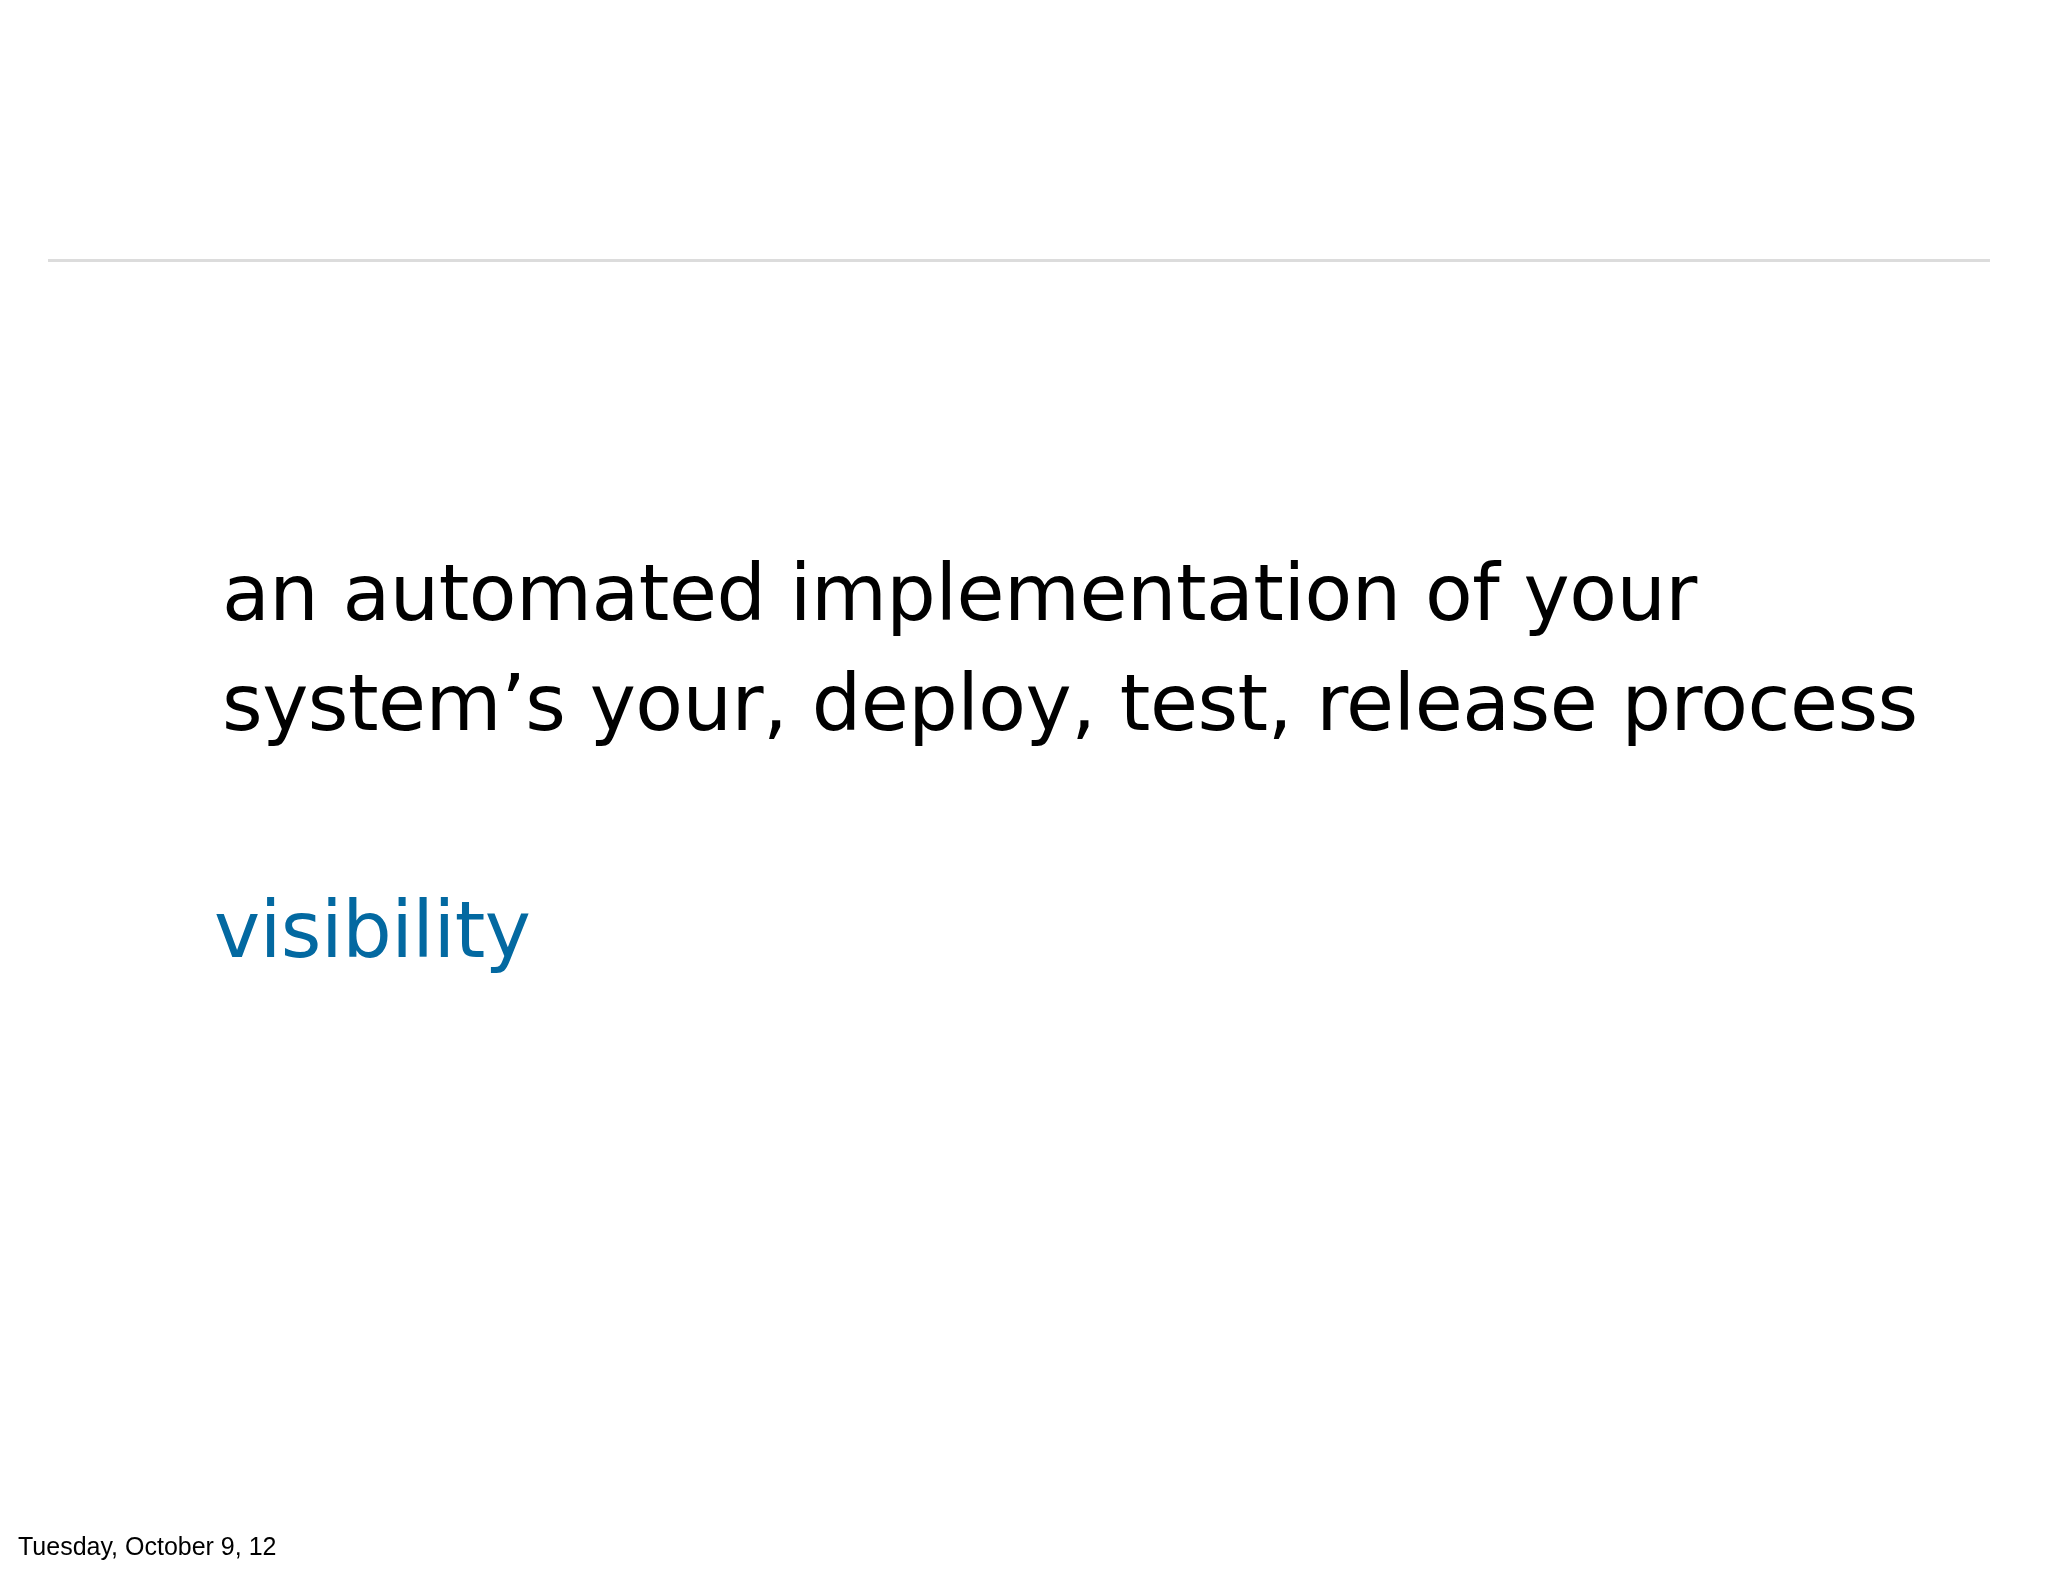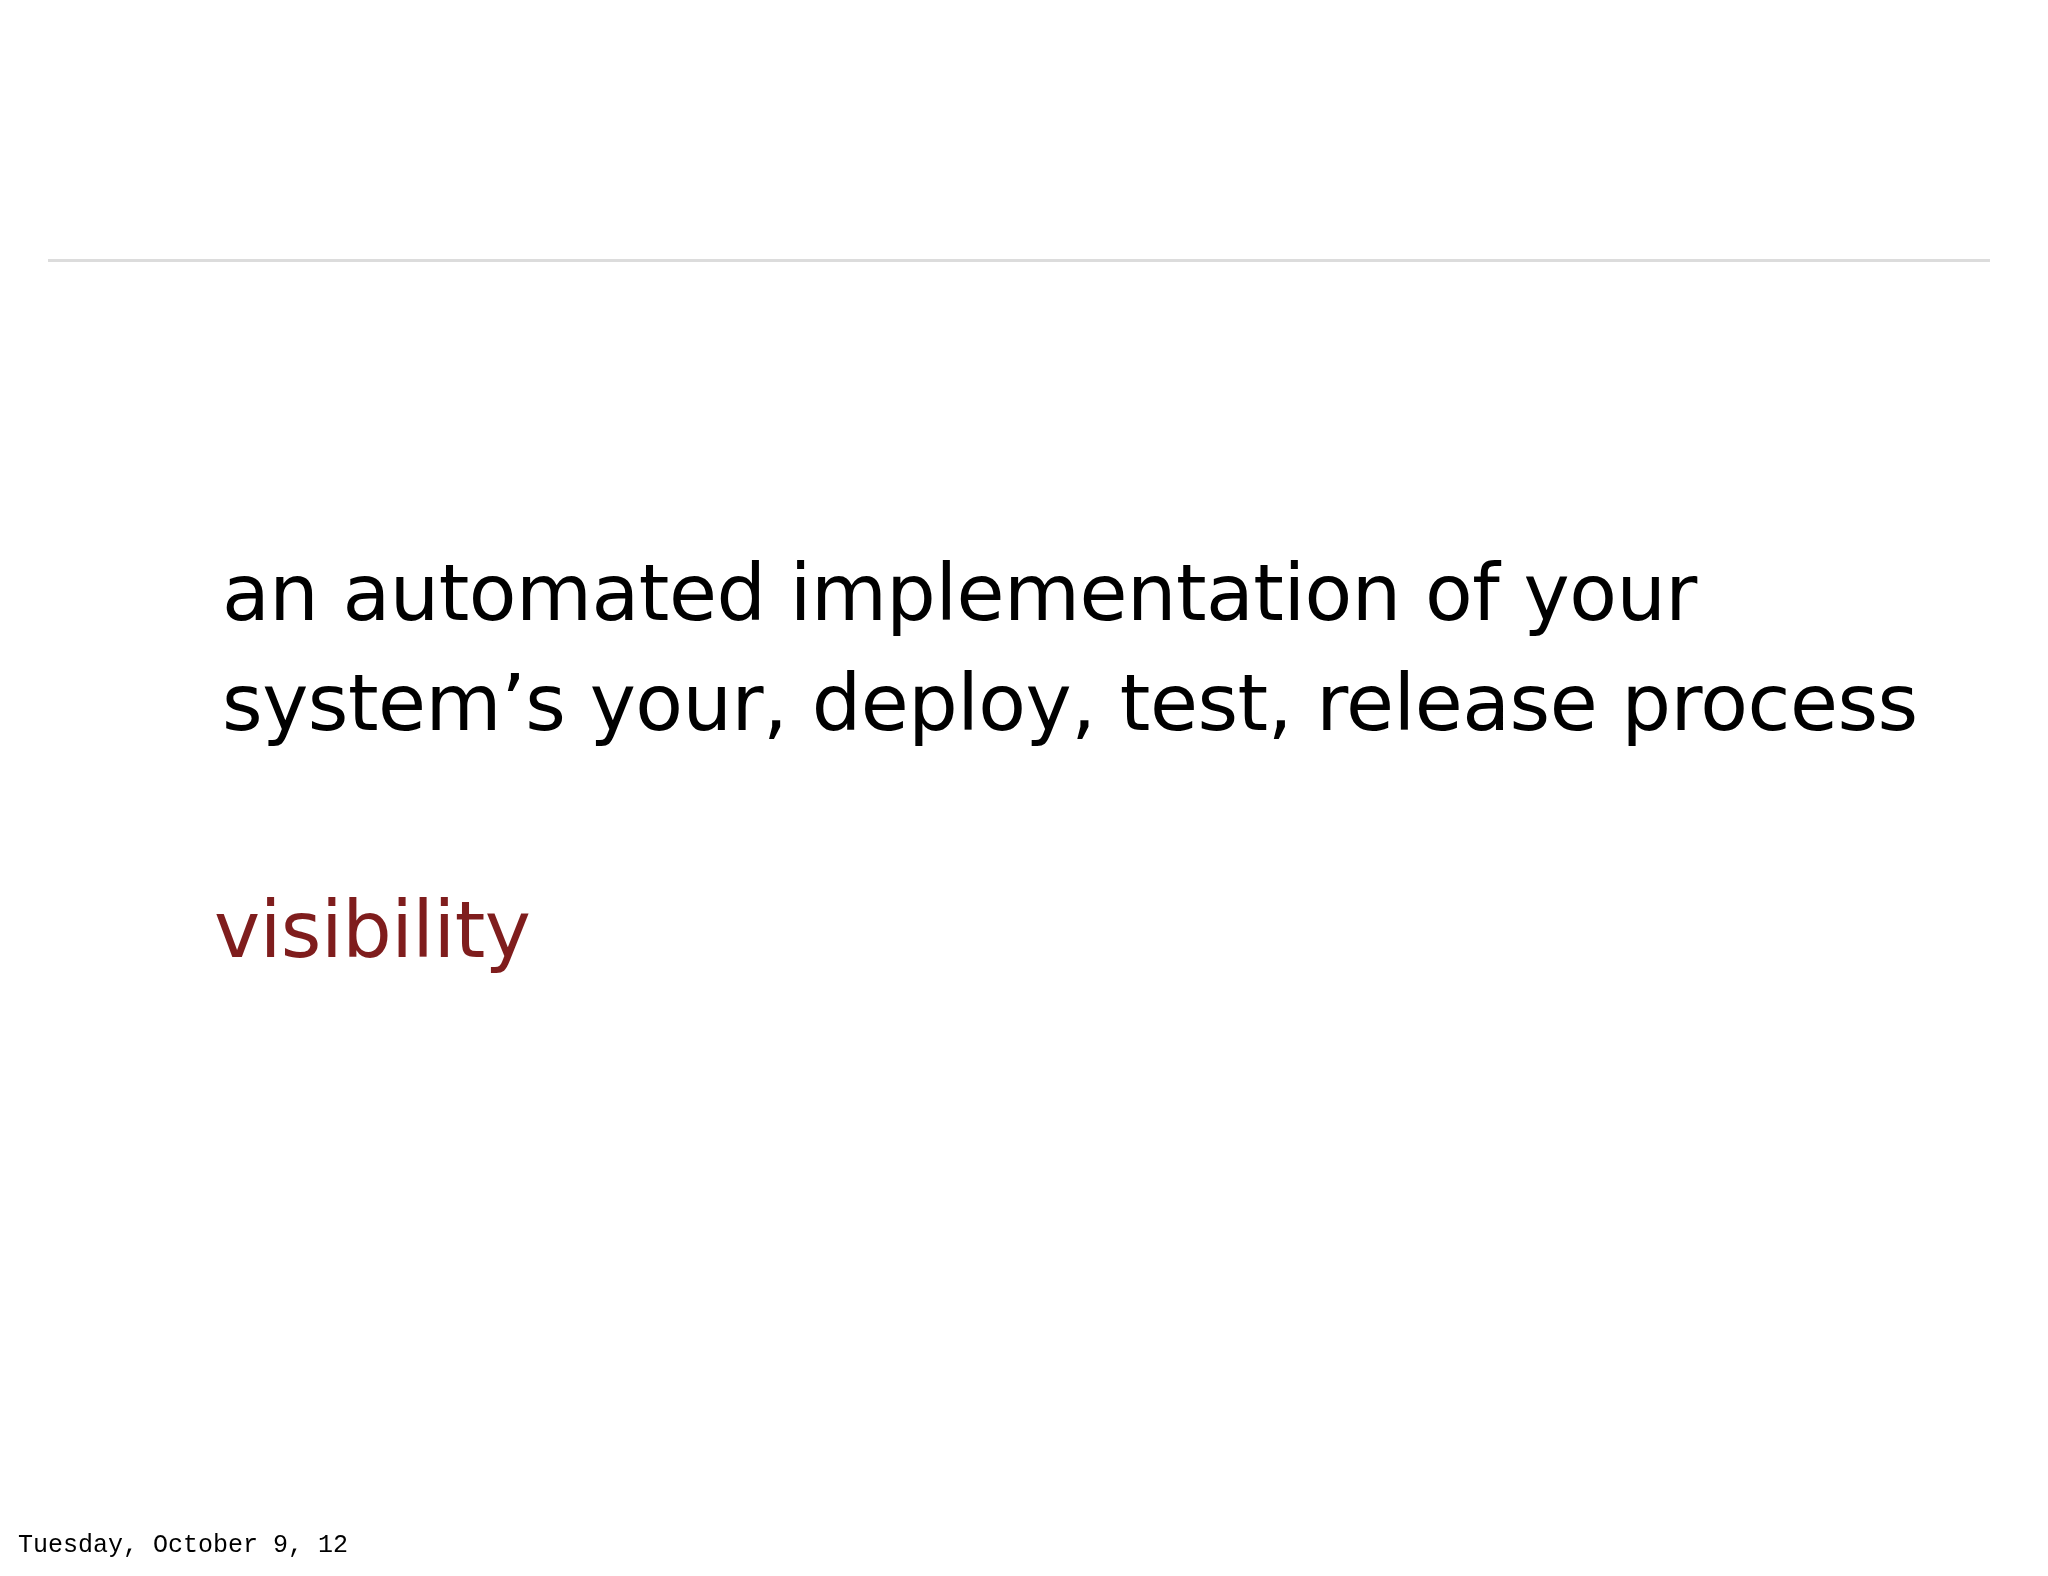--- a/index.html
+++ b/index.html
@@ -75,35 +75,35 @@
     list-style: none;
     margin: 0;
     padding: 0;
   }
 
   .keyword-item {
     font-family: "DejaVu Sans", sans-serif;
     font-size: 78px;
     font-weight: 400;
     line-height: 110px;
-    color: #7f1d1d;
+    color: #0369a1;
     letter-spacing: -0.5px;
     white-space: nowrap;
   }
 
   
   .keyword-item.first { margin-top: 117px; }
   .keyword-item.rest  { margin-top: 115px; }
 
   
   .footer-date {
     position: absolute;
     left: 18px;
     top: 1531px;
-    font-family: Liberation Mono, monospace;
+    font-family: Liberation Sans, sans-serif;
     font-size: 25px;
     font-weight: 400;
     line-height: 30px;
     color: #000000;
     white-space: nowrap;
   }
 </style>
 </head>
 <body>
 

